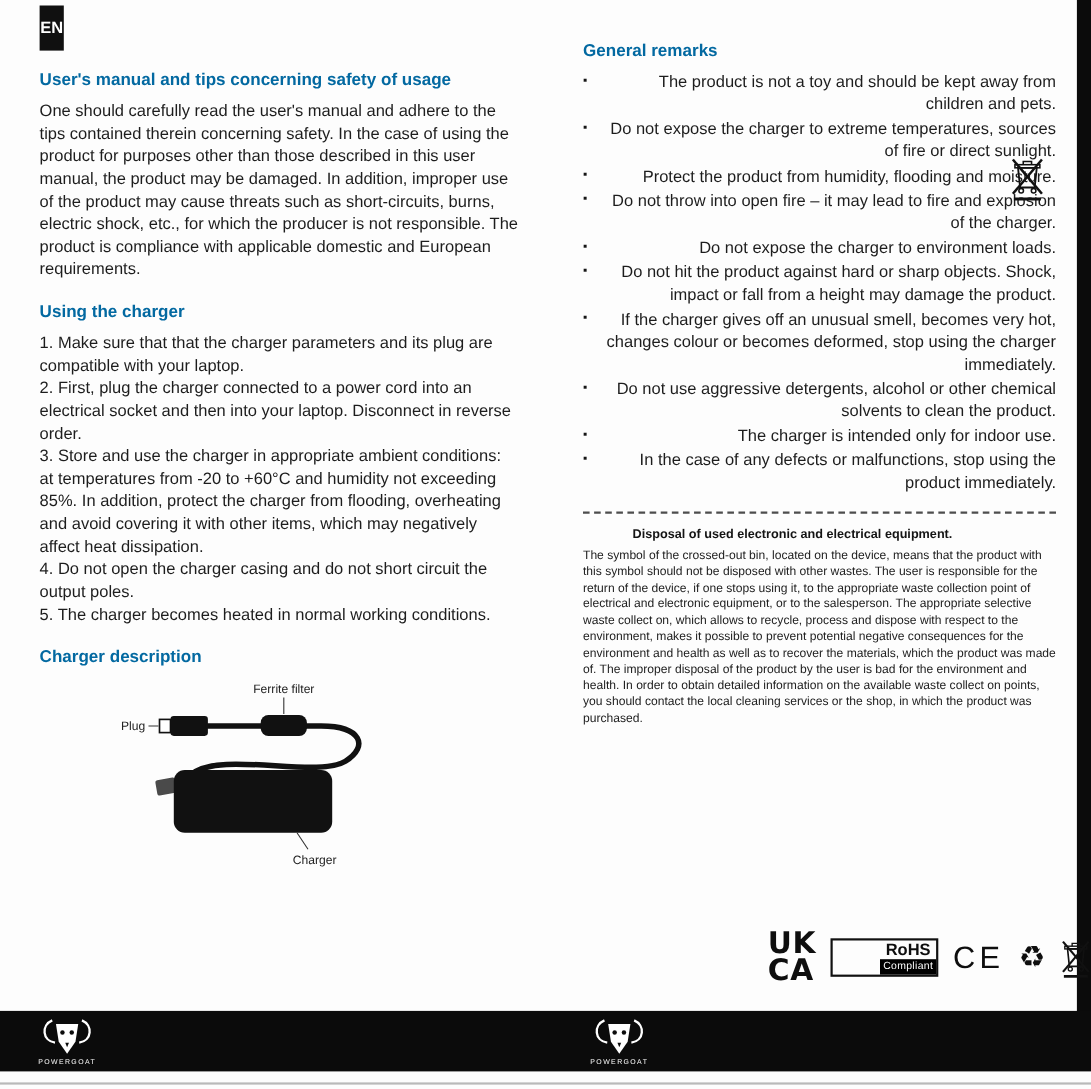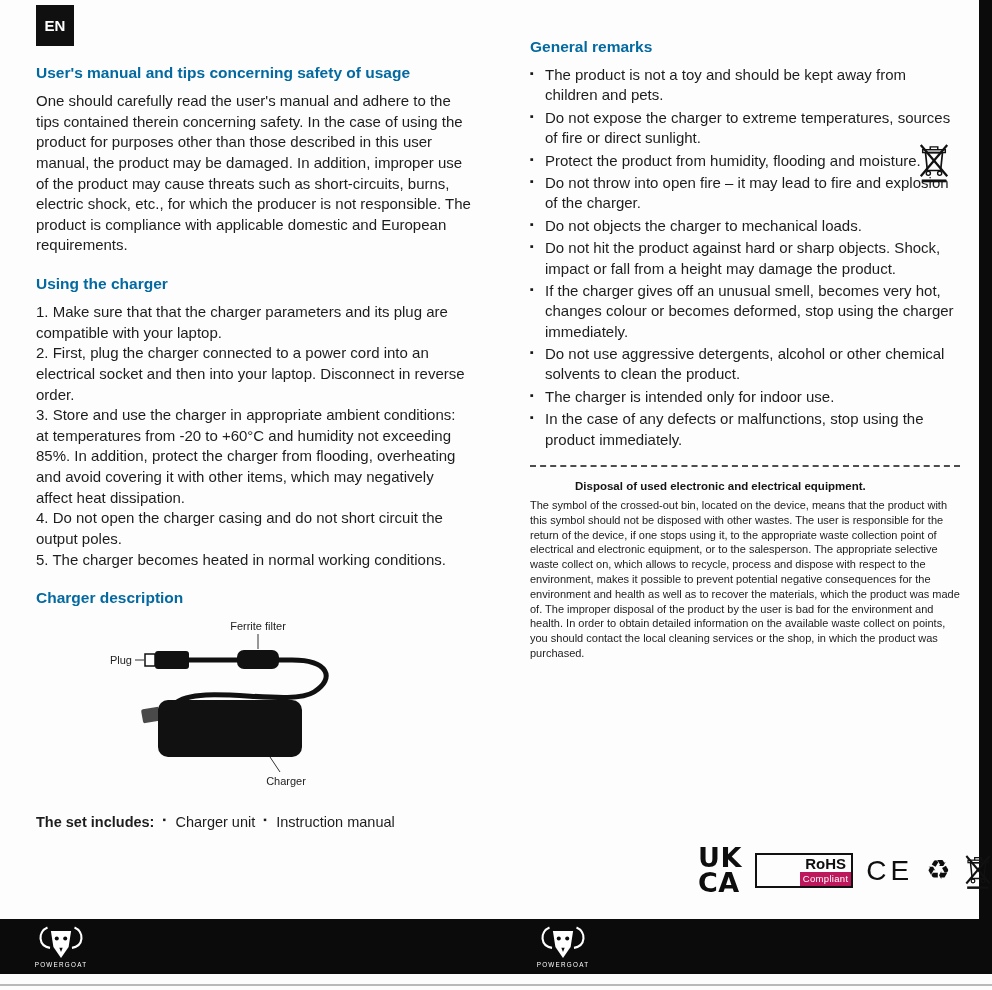--- a/index.html
+++ b/index.html
@@ -1,43 +1,43 @@
 <!DOCTYPE html>
 <html><head>
 <meta charset="utf-8">
 <style>
   * { margin:0; padding:0; box-sizing:border-box; }
   html,body { background:#e9e9e9; }
   body { font-family:"Liberation Sans", sans-serif; }
   .page { position:relative; width:992px; height:990px; margin:0 auto; background:#fdfdfd; color:#1d1d1d; overflow:hidden; }
   .edge-right { position:absolute; top:0; right:0; width:13px; height:921px; background:#0b0b0b; }
-  .en-badge { position:absolute; left:36px; top:5px; width:38px; height:41px; background:#101010; color:#fff; font-weight:700; font-size:15px; display:flex; align-items:center; justify-content:center; }
+  .en-badge { position:absolute; left:36px; top:5px; width:22px; height:41px; background:#101010; color:#fff; font-weight:700; font-size:15px; display:flex; align-items:center; justify-content:center; }
   .col { position:absolute; }
   .col-left { left:36px; top:64px; width:436px; }
   .col-right { left:530px; top:38px; width:430px; }
   h2 { font-size:15.5px; font-weight:700; color:#0369a1; margin:0 0 9px; }
   .sp { margin-top:19px; }
   .body-text, .num-item { font-size:15px; line-height:1.375; color:#1d1d1d; }
   ul.remarks { list-style:none; }
-  ul.remarks li { position:relative; padding-left:15px; font-size:15px; line-height:1.36; margin-bottom:2px; }
+  ul.remarks li { position:relative; padding-left:15px; font-size:15px; line-height:1.36; margin-bottom:2px;text-align:right; }
   ul.remarks li::before { content:"▪"; position:absolute; left:0; top:1px; font-size:11px; color:#161616; }
   .divider { border:none; border-top:2px dashed #4d4d4d; margin:15px 0 13px; }
   .disposal-h { font-size:11.5px; font-weight:700; margin-bottom:6px; color:#141414;padding-left:45px; }
   .disposal-b { font-size:11px; line-height:1.345; color:#212121; }
   .diagram-wrap { margin:8px 0 2px 56px; }
   .set-line { display:flex; align-items:baseline; gap:8px; font-size:14.5px; margin-top:16px; }
   .set-label { font-weight:700; }
   .set-item { position:relative; padding-left:13px; }
   .set-item::before { content:"▪"; position:absolute; left:0; top:0; font-size:10px; }
   .weee-top { position:absolute; left:917px; top:140px; }
   .marks-row { position:absolute; left:698px; top:846px; display:flex; align-items:center; gap:13px; }
   .ukca { font-weight:700; font-size:27px; line-height:0.92; letter-spacing:0.5px; font-family:"DejaVu Sans", sans-serif; color:#0e0e0e; }
   .rohs { border:2px solid #111; text-align:center; min-width:62px;padding-left:43px; }
   .rohs-t { font-weight:700; font-size:15px; padding:0 5px; color:#0e0e0e; }
-  .rohs-b { background:#be185d; color:#fff; font-size:9.5px; padding:1px 3px 2px; letter-spacing:0.3px; }
+  .rohs-b { background:#000000; color:#fff; font-size:9.5px; padding:1px 3px 2px; letter-spacing:0.3px; }
   .ce { font-size:28px; letter-spacing:4px; font-weight:500; font-family:Liberation Sans, sans-serif; color:#0e0e0e; }
   .recycle { font-size:27px; line-height:1; color:#0e0e0e; }
   .footer-bar { position:absolute; left:0; top:919px; width:992px; height:55px; background:#0b0b0b; }
   .goat { position:absolute; top:4px; }
   .goat-1 { left:34px; }
   .goat-2 { left:536px; }
   .bottom-line { position:absolute; left:0; top:984px; width:992px; height:2px; background:#b9b9b9; }
   svg text { font-family:"Liberation Sans", sans-serif; }
 </style>
 </head>
@@ -85,35 +85,30 @@
         <rect x="63" y="35" width="34" height="18" rx="3" fill="#111"></rect>
         <path d="M97 44 L200 44 C 236 44 244 62 222 76 C 196 92 108 66 82 88 C 74 95 70 98 64 99" fill="none" stroke="#111" stroke-width="5" stroke-linecap="round"></path>
         <rect x="145" y="34" width="42" height="19" rx="7" fill="#111"></rect>
         <rect x="50" y="92" width="18" height="14" rx="2" fill="#4a4a4a" transform="rotate(-10 59 99)"></rect>
         <rect x="66" y="84" width="144" height="57" rx="10" fill="#111"></rect>
         <line x1="178" y1="141" x2="188" y2="156" stroke="#333" stroke-width="1"></line>
         <text x="194" y="169" text-anchor="middle" font-size="11" fill="#222">Charger</text>
       </svg>
     </div>
 
-    <div class="set-line">
-      <span class="set-label">The set includes:</span>
-      <span class="set-item">Charger unit</span>
-      <span class="set-item">Instruction manual</span>
-    </div>
   </div>
 
   <div class="col col-right">
     <h2>General remarks</h2>
     <ul class="remarks">
       <li>The product is not a toy and should be kept away from children and pets.</li>
       <li>Do not expose the charger to extreme temperatures, sources of fire or direct sunlight.</li>
       <li>Protect the product from humidity, flooding and moisture.</li>
       <li>Do not throw into open fire – it may lead to fire and explosion of the charger.</li>
-      <li>Do not objects the charger to mechanical loads.</li>
+      <li>Do not expose the charger to environment loads.</li>
       <li>Do not hit the product against hard or sharp objects. Shock, impact or fall from a height may damage the product.</li>
       <li>If the charger gives off an unusual smell, becomes very hot, changes colour or becomes deformed, stop using the charger immediately.</li>
       <li>Do not use aggressive detergents, alcohol or other chemical solvents to clean the product.</li>
       <li>The charger is intended only for indoor use.</li>
       <li>In the case of any defects or malfunctions, stop using the product immediately.</li>
     </ul>
 
     <hr class="divider">
 
     <div class="disposal-h">Disposal of used electronic and electrical equipment.</div>

